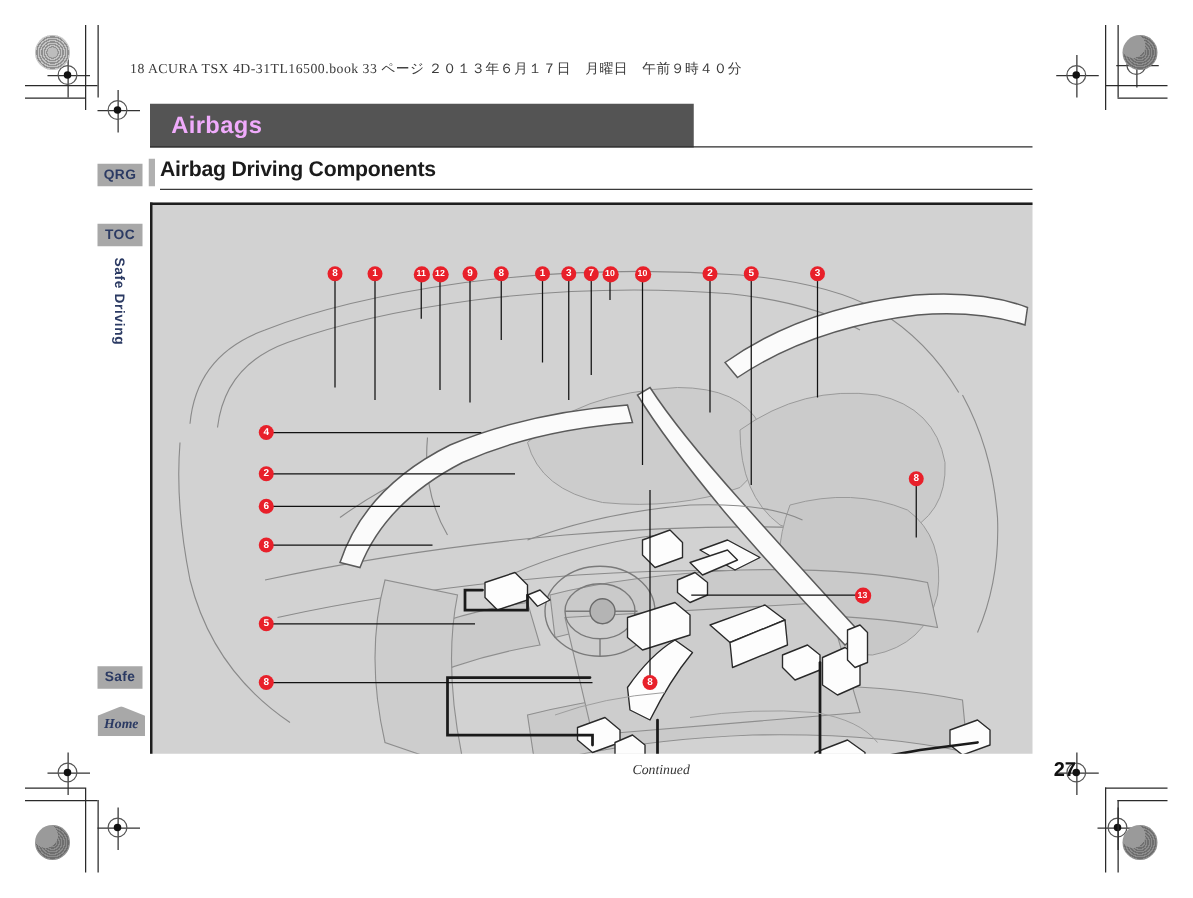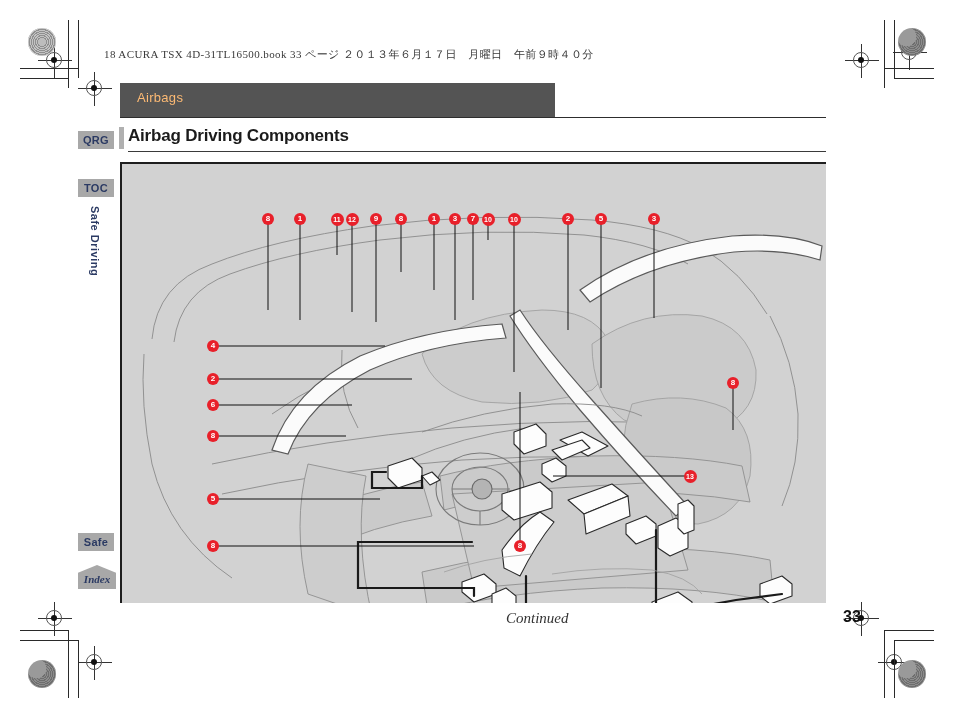--- a/index.html
+++ b/index.html
@@ -87,23 +87,23 @@
     left: 120px;
     top: 83px;
     width: 435px;
     height: 35px;
     background: #545454;
   }
   .title-bar .label {
     position: absolute;
     left: 17px;
     top: 7px;
-    color: #fdba74;
-    font-size: 13px;
-    font-weight: 400;
+    color: #f0abfc;
+    font-size: 19px;
+    font-weight: 700;
     letter-spacing: 0.3px;
   }
   .title-rule {
     position: absolute;
     left: 120px;
     top: 117px;
     width: 706px;
     height: 1px;
     background: #2d2d2d;
   }
@@ -194,21 +194,21 @@
     left: 0; top: 0;
   }
 
   
   .continued {
     position: absolute;
     left: 506px;
     top: 610px;
     font-family: "Liberation Serif", serif;
     font-style: italic;
-    font-size: 15px;
+    font-size: 11px;
     color: #333;
   }
   .page-num {
     position: absolute;
     left: 843px;
     top: 608px;
     font-size: 16px;
     font-weight: bold;
     color: #111;
   }
@@ -302,21 +302,21 @@
   <span>QRG</span>
 </div>
 <div class="tab-btn" style="left:78px; top:179px; width:36px; height:18px;">
   <span>TOC</span>
 </div>
 <div class="side-vert-label" style="left:89px; top:206px;">Safe Driving</div>
 <div class="tab-btn" style="left:78px; top:533px; width:36px; height:18px;">
   <span>Safe</span>
 </div>
 <div class="home-btn">
-  <div class="txt">Index</div>
+  <div class="txt">Home</div>
 </div>
 
 <div class="illus-panel">
   <svg width="706" height="441" viewBox="0 0 706 441">
     <g stroke="#8a8a8a" stroke-width="0.9" fill="none">
       <path d="M 30 175 Q 35 120 90 100 Q 150 76 250 62 Q 360 48 470 56 Q 540 62 580 84 Q 620 108 645 150"></path>
       <path d="M 52 178 Q 58 128 108 110 Q 168 88 258 76 Q 362 63 462 71 Q 528 78 566 100"></path>
       <path d="M 22 190 Q 18 240 30 300 Q 48 372 110 414"></path>
       <path d="M 648 152 Q 672 196 676 250 Q 678 300 660 342"></path>
       <path d="M 90 300 Q 200 276 330 264 Q 470 252 600 262"></path>
@@ -450,13 +450,13 @@
     <div style="position: absolute; left: 207px; top: 399px; width: 12px; height: 12px; border-radius: 50%; background: rgb(232, 32, 42); color: rgb(255, 255, 255); font-size: 8px; font-weight: bold; line-height: 12px; text-align: center; font-family: &quot;Liberation Sans&quot;, sans-serif;">6</div>
     <div style="position: absolute; left: 207px; top: 430px; width: 12px; height: 12px; border-radius: 50%; background: rgb(232, 32, 42); color: rgb(255, 255, 255); font-size: 8px; font-weight: bold; line-height: 12px; text-align: center; font-family: &quot;Liberation Sans&quot;, sans-serif;">8</div>
     <div style="position: absolute; left: 207px; top: 493px; width: 12px; height: 12px; border-radius: 50%; background: rgb(232, 32, 42); color: rgb(255, 255, 255); font-size: 8px; font-weight: bold; line-height: 12px; text-align: center; font-family: &quot;Liberation Sans&quot;, sans-serif;">5</div>
     <div style="position: absolute; left: 207px; top: 540px; width: 12px; height: 12px; border-radius: 50%; background: rgb(232, 32, 42); color: rgb(255, 255, 255); font-size: 8px; font-weight: bold; line-height: 12px; text-align: center; font-family: &quot;Liberation Sans&quot;, sans-serif;">8</div>
     <div style="position: absolute; left: 727px; top: 377px; width: 12px; height: 12px; border-radius: 50%; background: rgb(232, 32, 42); color: rgb(255, 255, 255); font-size: 8px; font-weight: bold; line-height: 12px; text-align: center; font-family: &quot;Liberation Sans&quot;, sans-serif;">8</div>
     <div style="position: absolute; left: 683.5px; top: 469.5px; width: 13px; height: 13px; border-radius: 50%; background: rgb(232, 32, 42); color: rgb(255, 255, 255); font-size: 7px; font-weight: bold; line-height: 13px; text-align: center; font-family: &quot;Liberation Sans&quot;, sans-serif;">13</div>
     <div style="position: absolute; left: 514px; top: 540px; width: 12px; height: 12px; border-radius: 50%; background: rgb(232, 32, 42); color: rgb(255, 255, 255); font-size: 8px; font-weight: bold; line-height: 12px; text-align: center; font-family: &quot;Liberation Sans&quot;, sans-serif;">8</div>
   </div>
 
 <div class="continued">Continued</div>
-<div class="page-num">33</div>
+<div class="page-num">27</div>
 
 </body></html>

